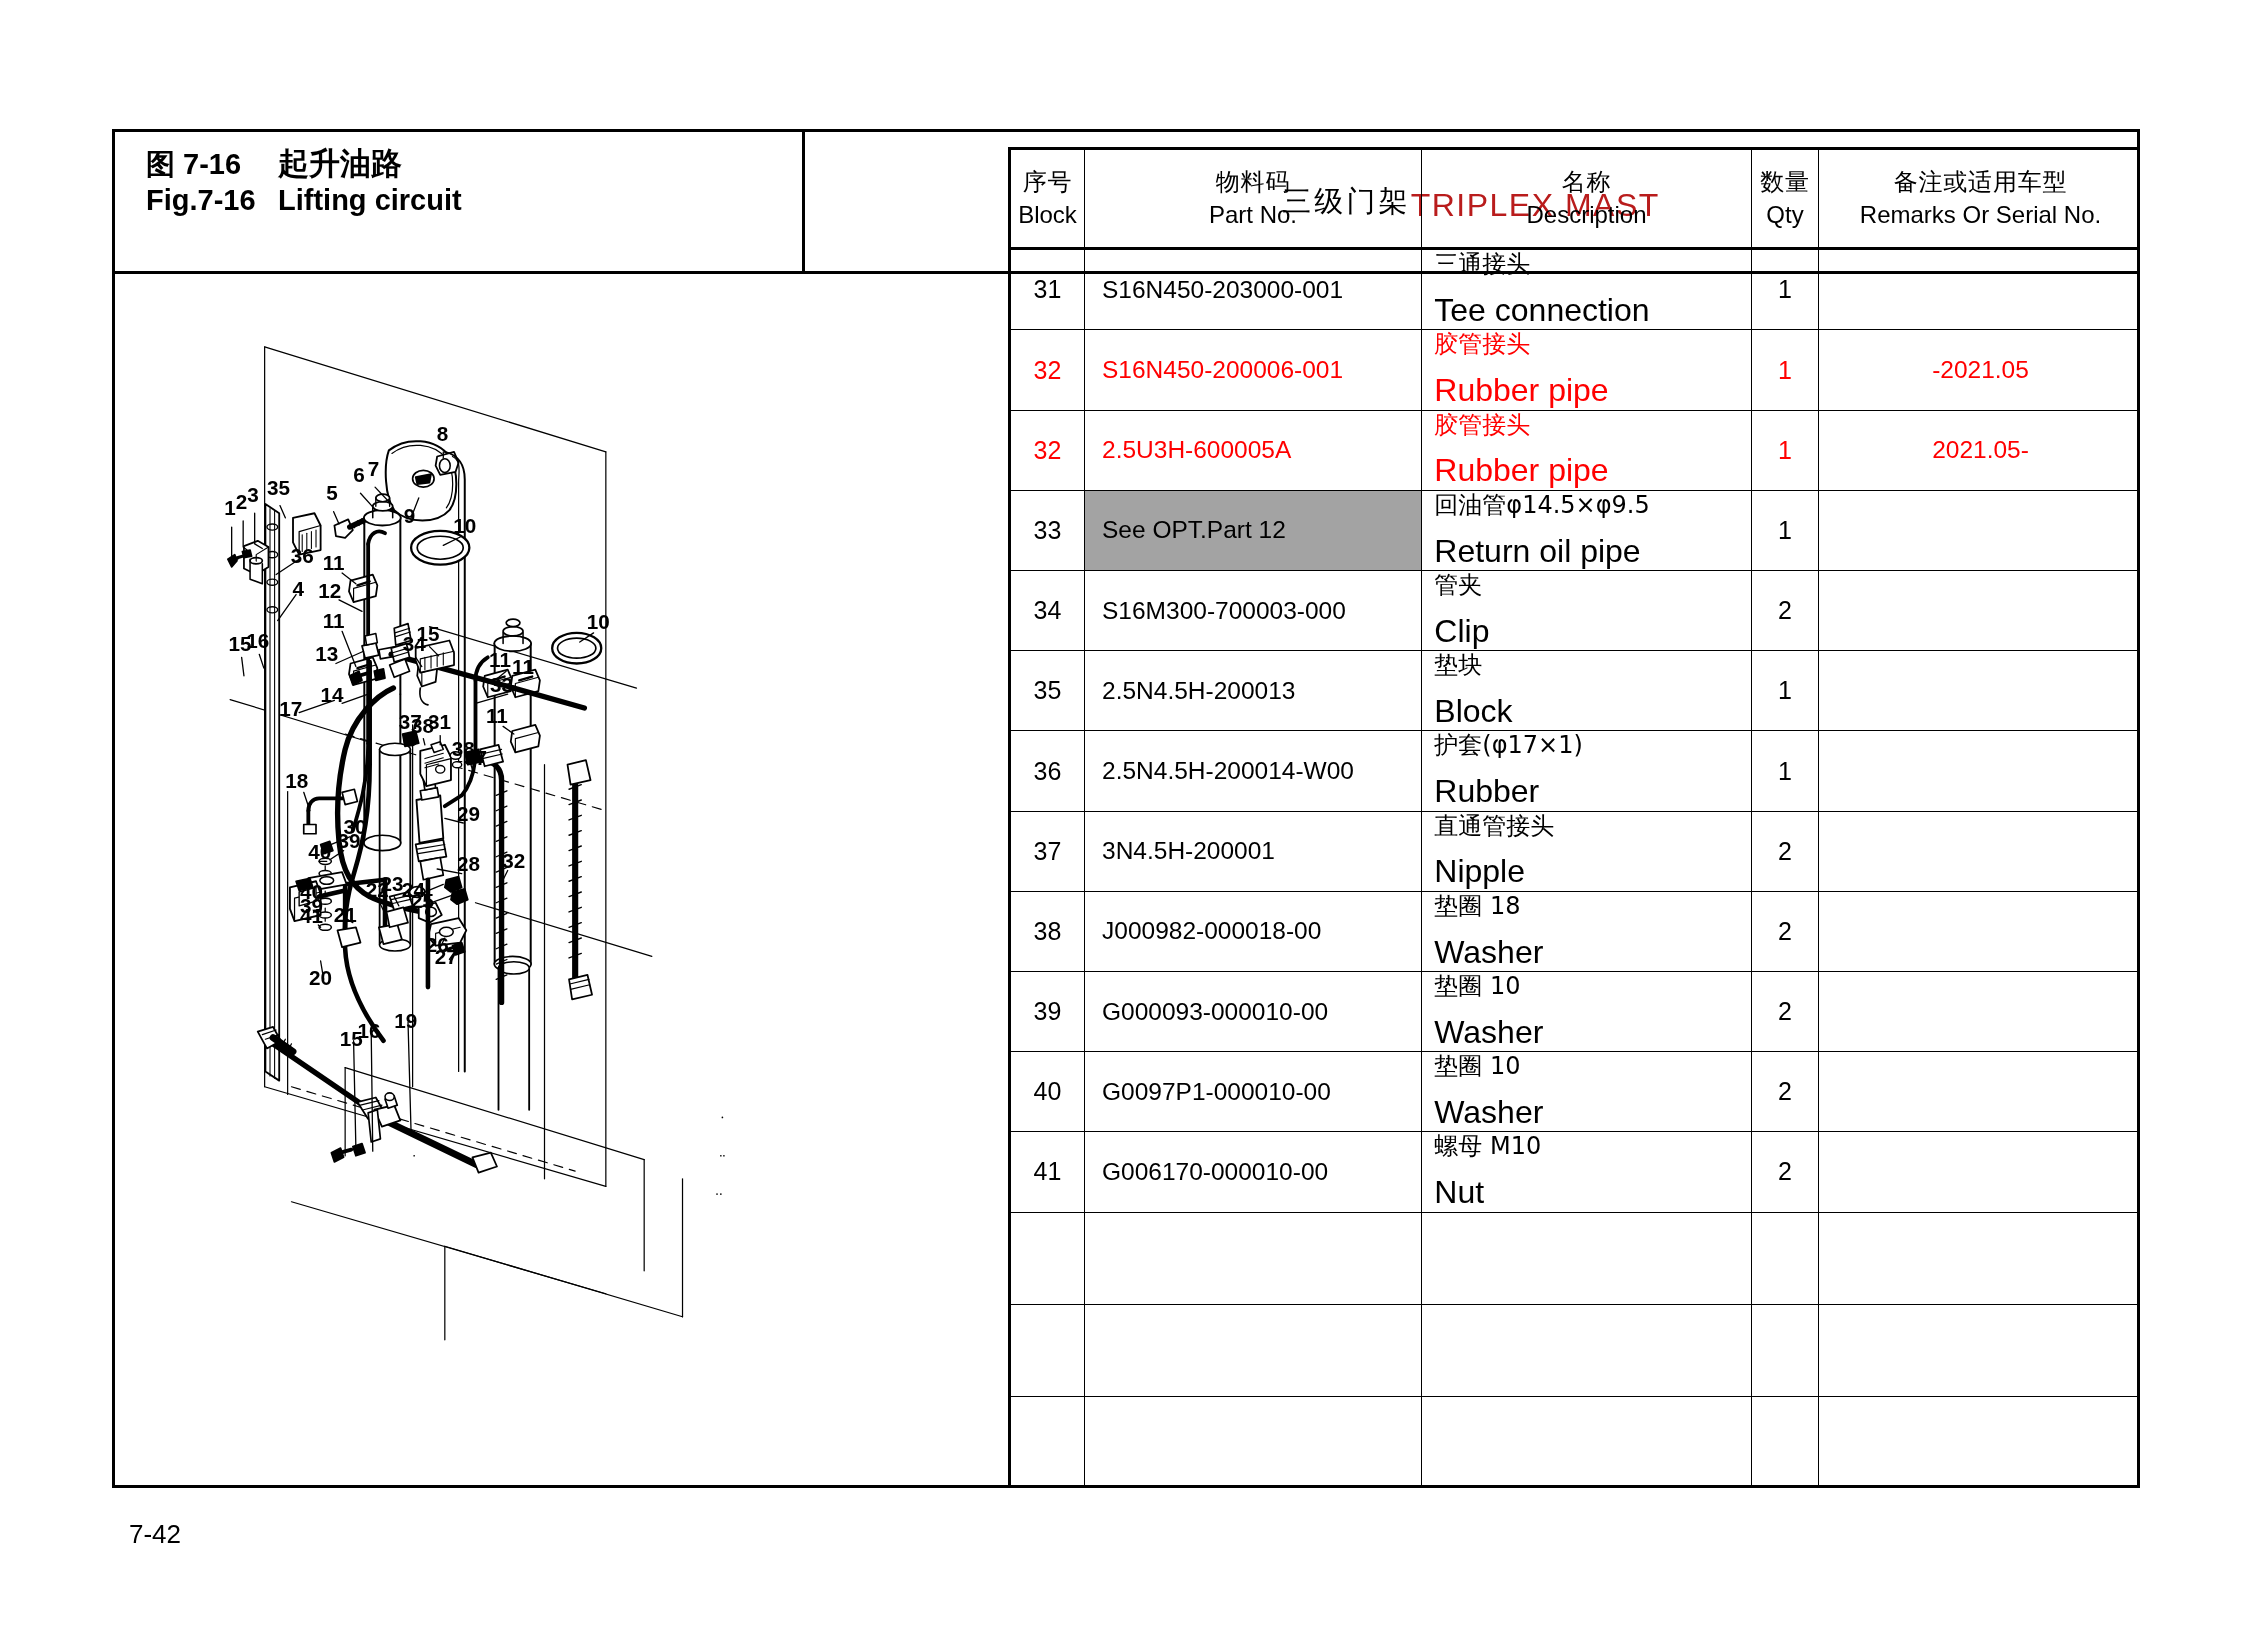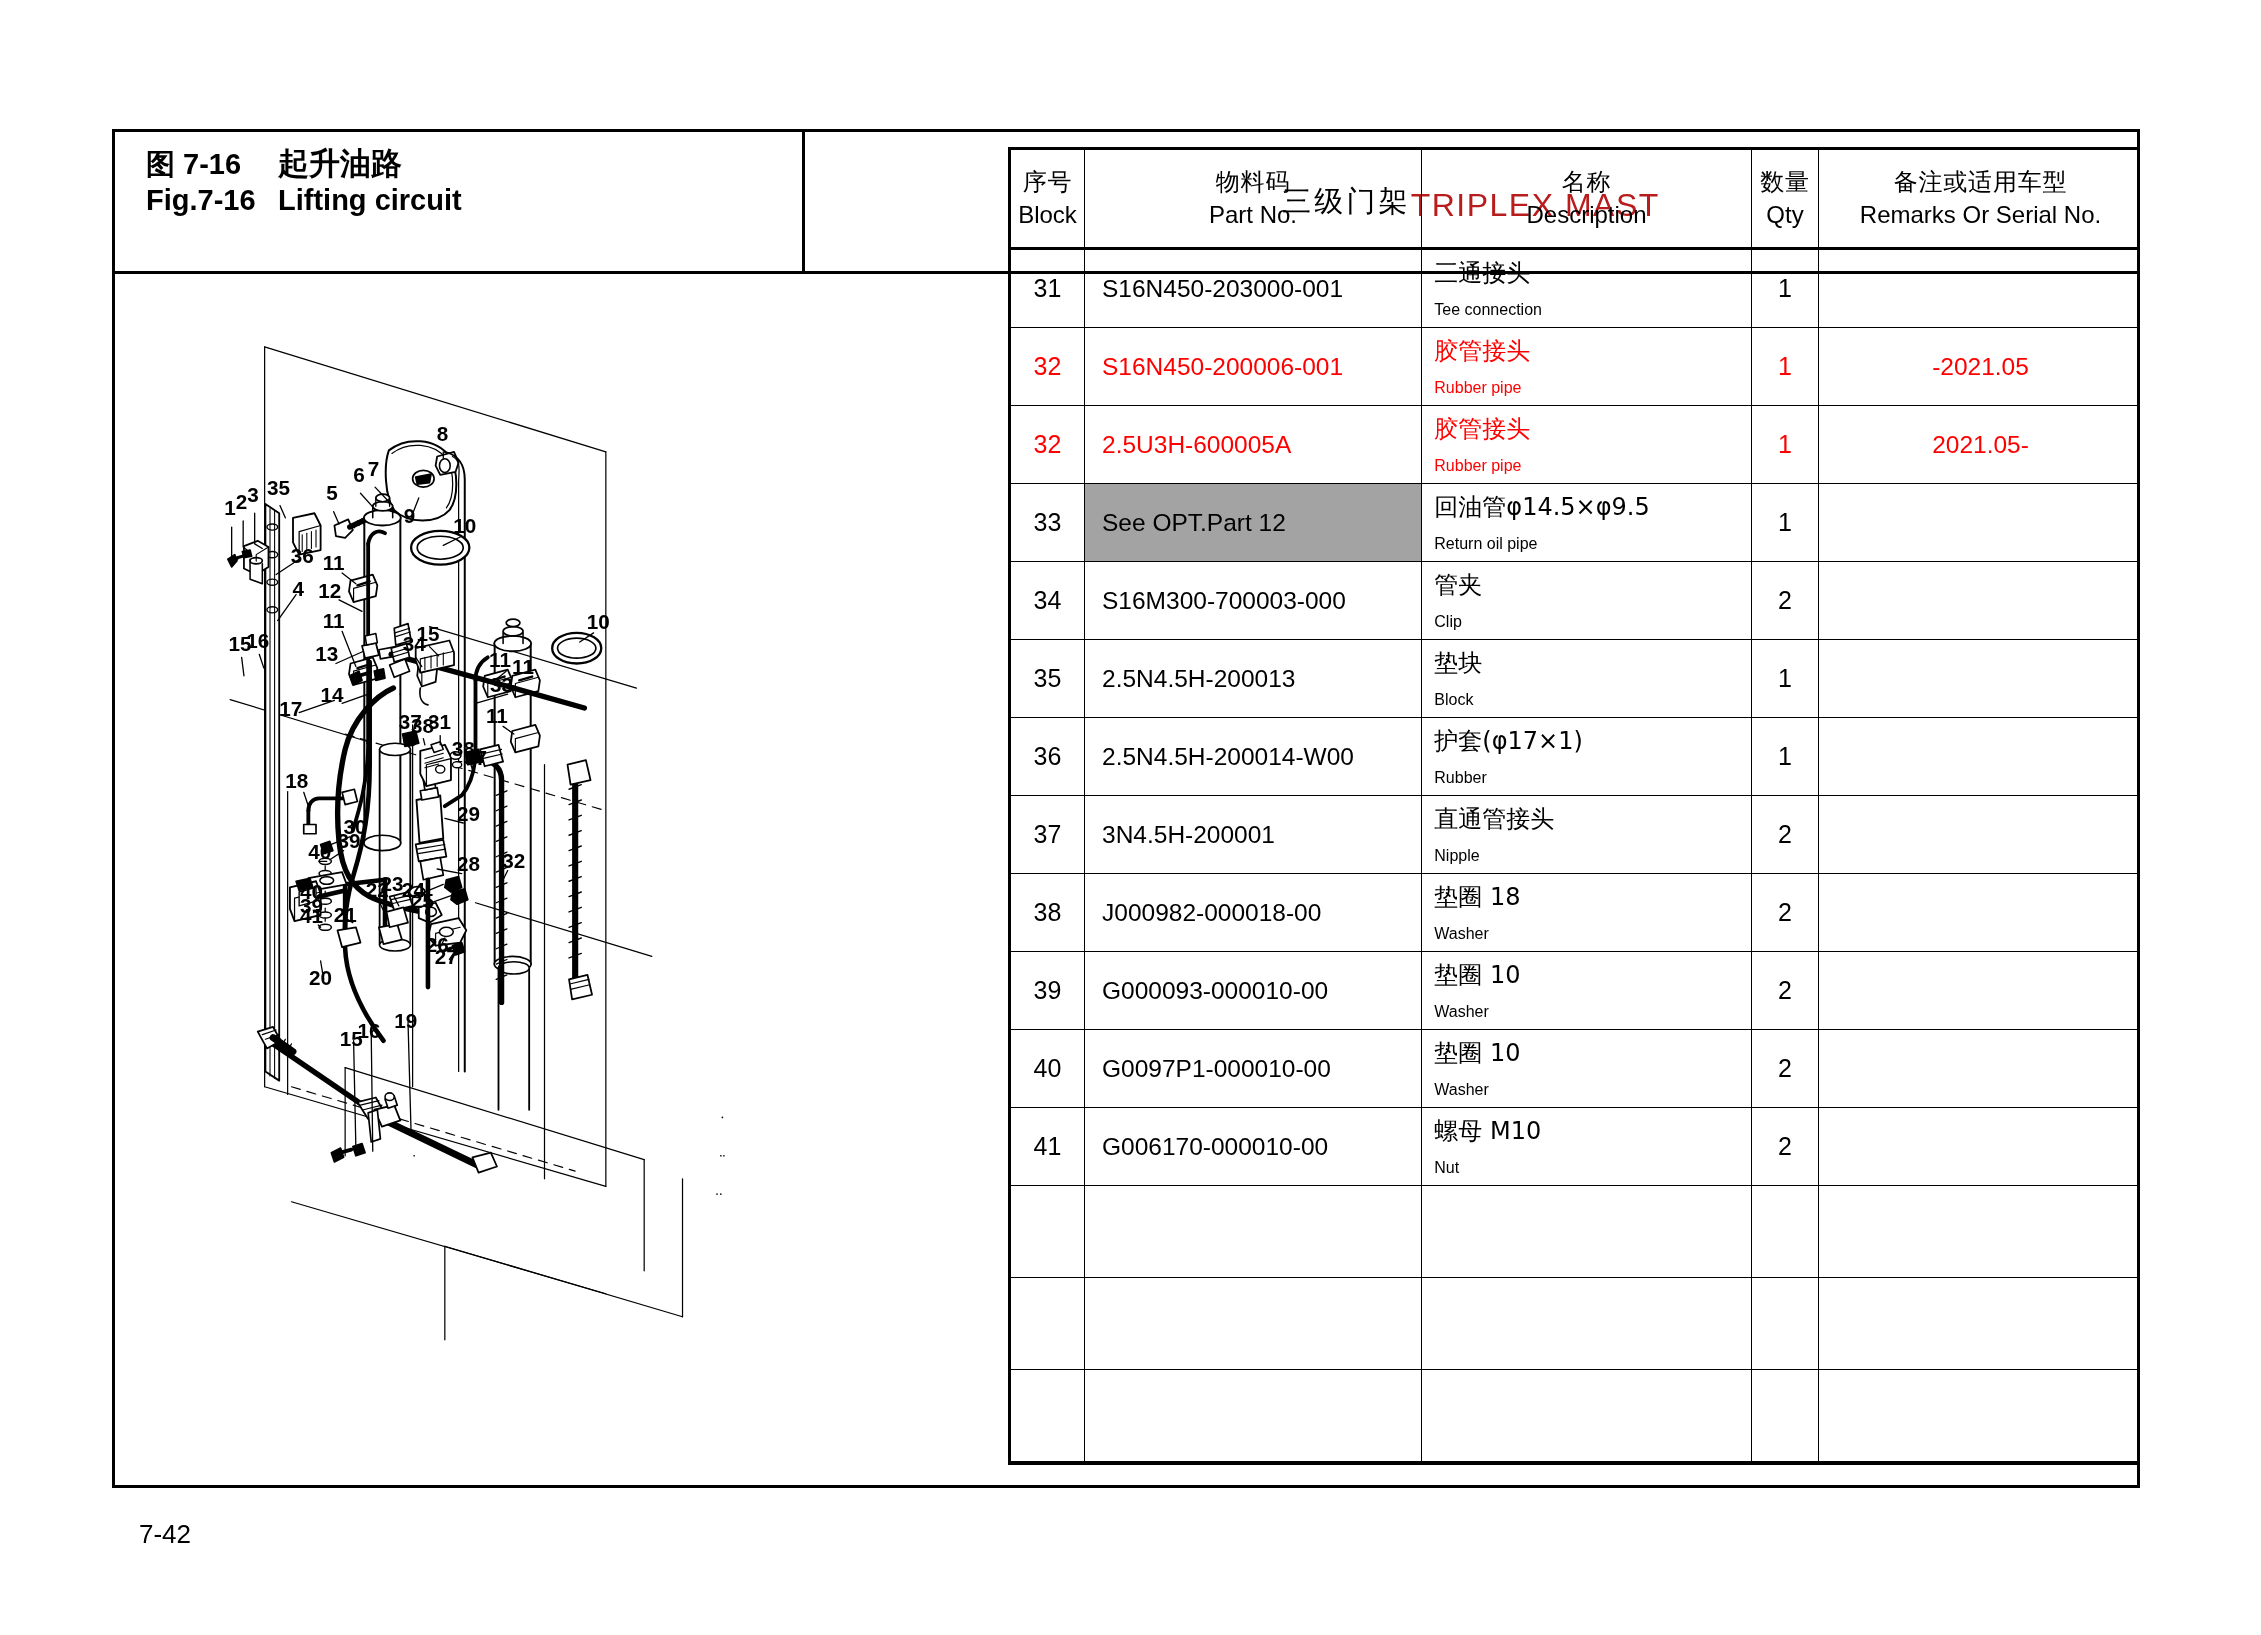--- a/index.html
+++ b/index.html
@@ -74,28 +74,28 @@
   .hcell{display:flex;flex-direction:column;align-items:center;justify-content:space-between;line-height:1.22;}
   .hcn{font-size:24px;font-family:"DejaVu Sans",sans-serif;letter-spacing:0.8px;}
   .hen{font-size:24px;margin-top:3.1px;}
 
   .c-item{text-align:center;font-size:25px;}
   .c-part{padding-left:17px !important;font-size:24.5px;white-space:nowrap;}
   .c-qty{text-align:center;font-size:25px;}
   .c-rem{text-align:center;font-size:24.5px;}
   .d-wrap{padding-left:12.3px;line-height:1.2;}
   .d-cn{font-size:24px;font-family:"DejaVu Sans",sans-serif;display:block;}
-  .d-en{font-size:16px;display:block;margin-top:12px;}
+  .d-en{font-size:32px;display:block;margin-top:12px;}
 
   .red, .red *{color:#ff0000 !important;}
   .shaded{background:#a3a3a3;}
 
   
   #page-number{
-    position:absolute;left:139px;top:1519px;font-size:26px;color:#000;
+    position:absolute;left:129px;top:1519px;font-size:26px;color:#000;
   }
 
   
   .cal{font-family:"Liberation Sans",sans-serif;font-weight:bold;fill:#000;}
 </style>
 </head>
 <body>
 
 <div id="page-frame">
 

